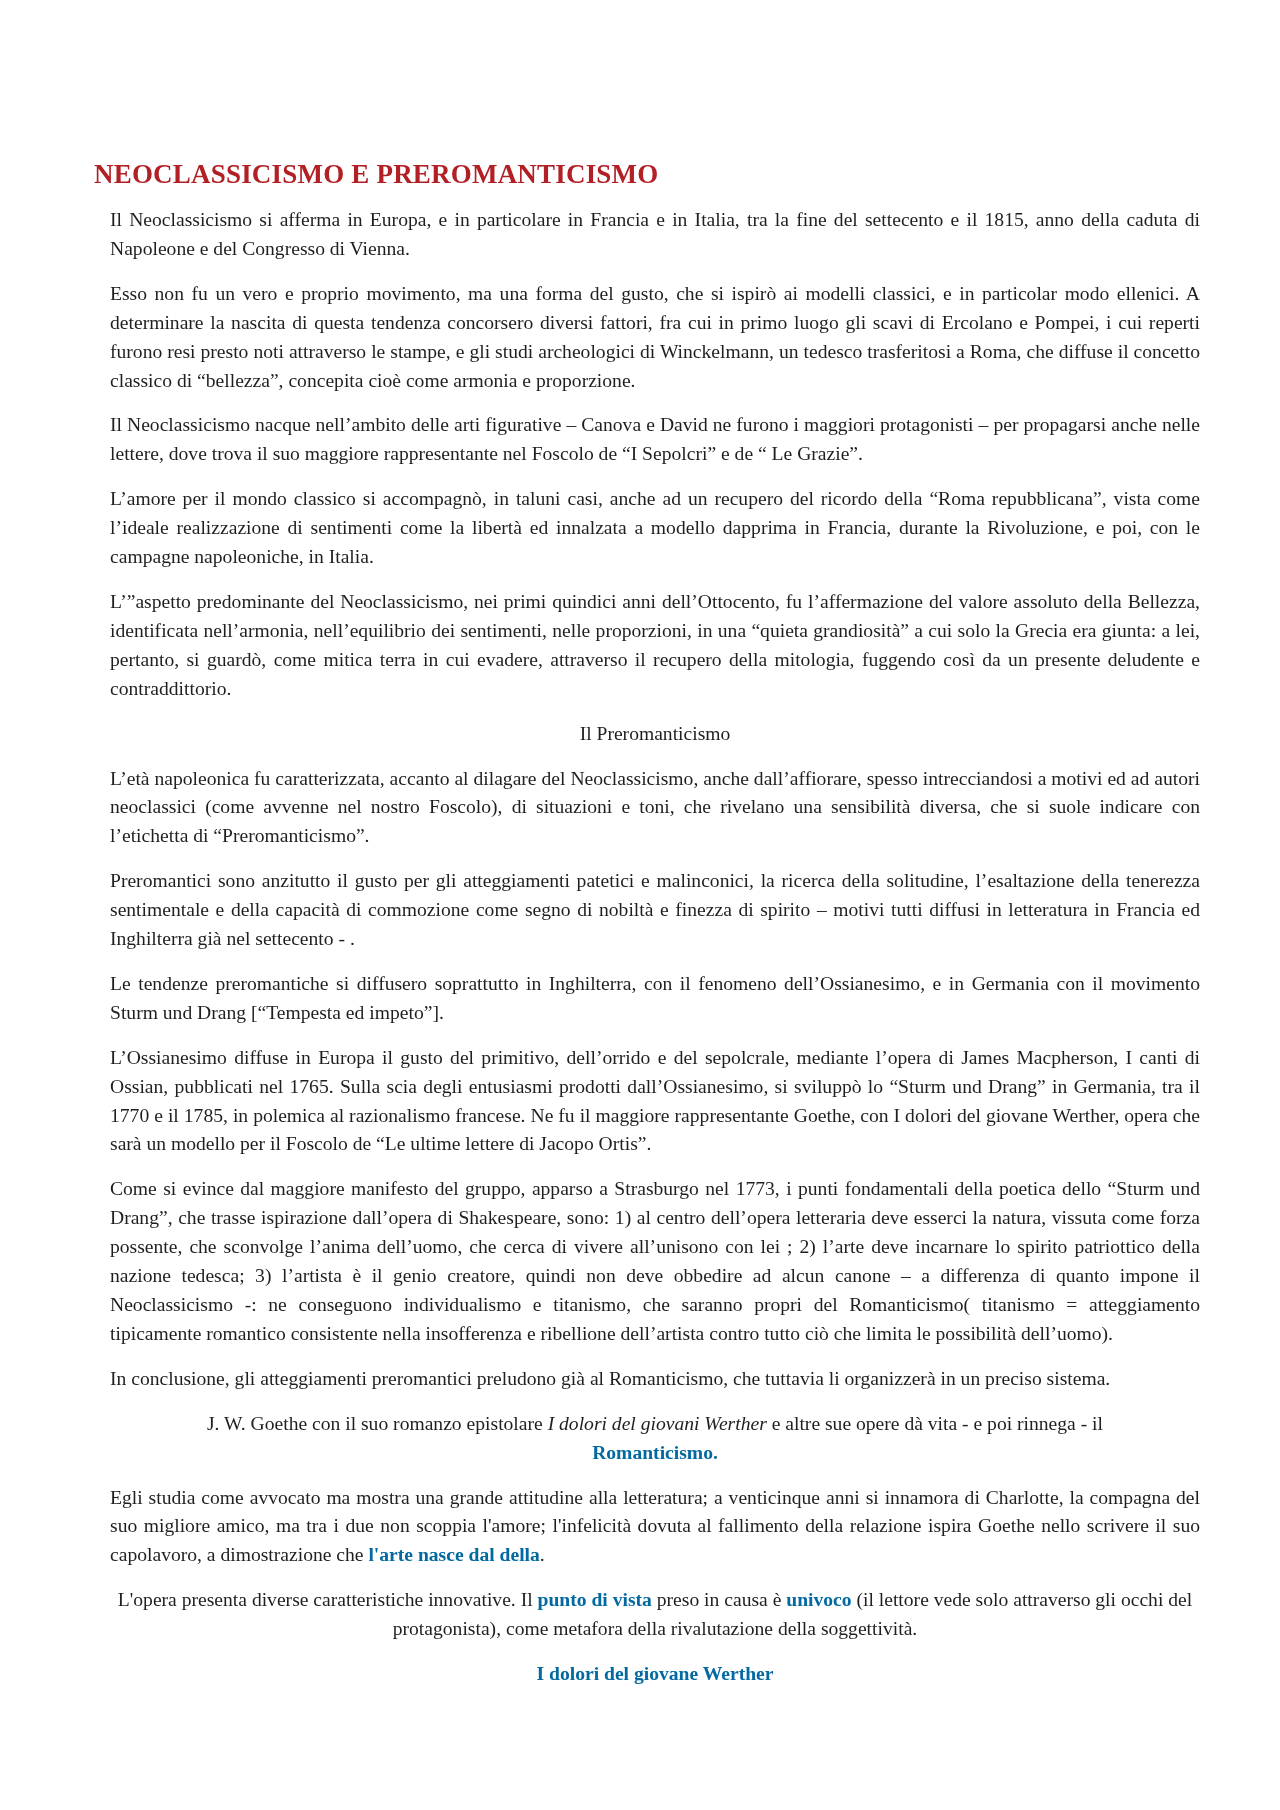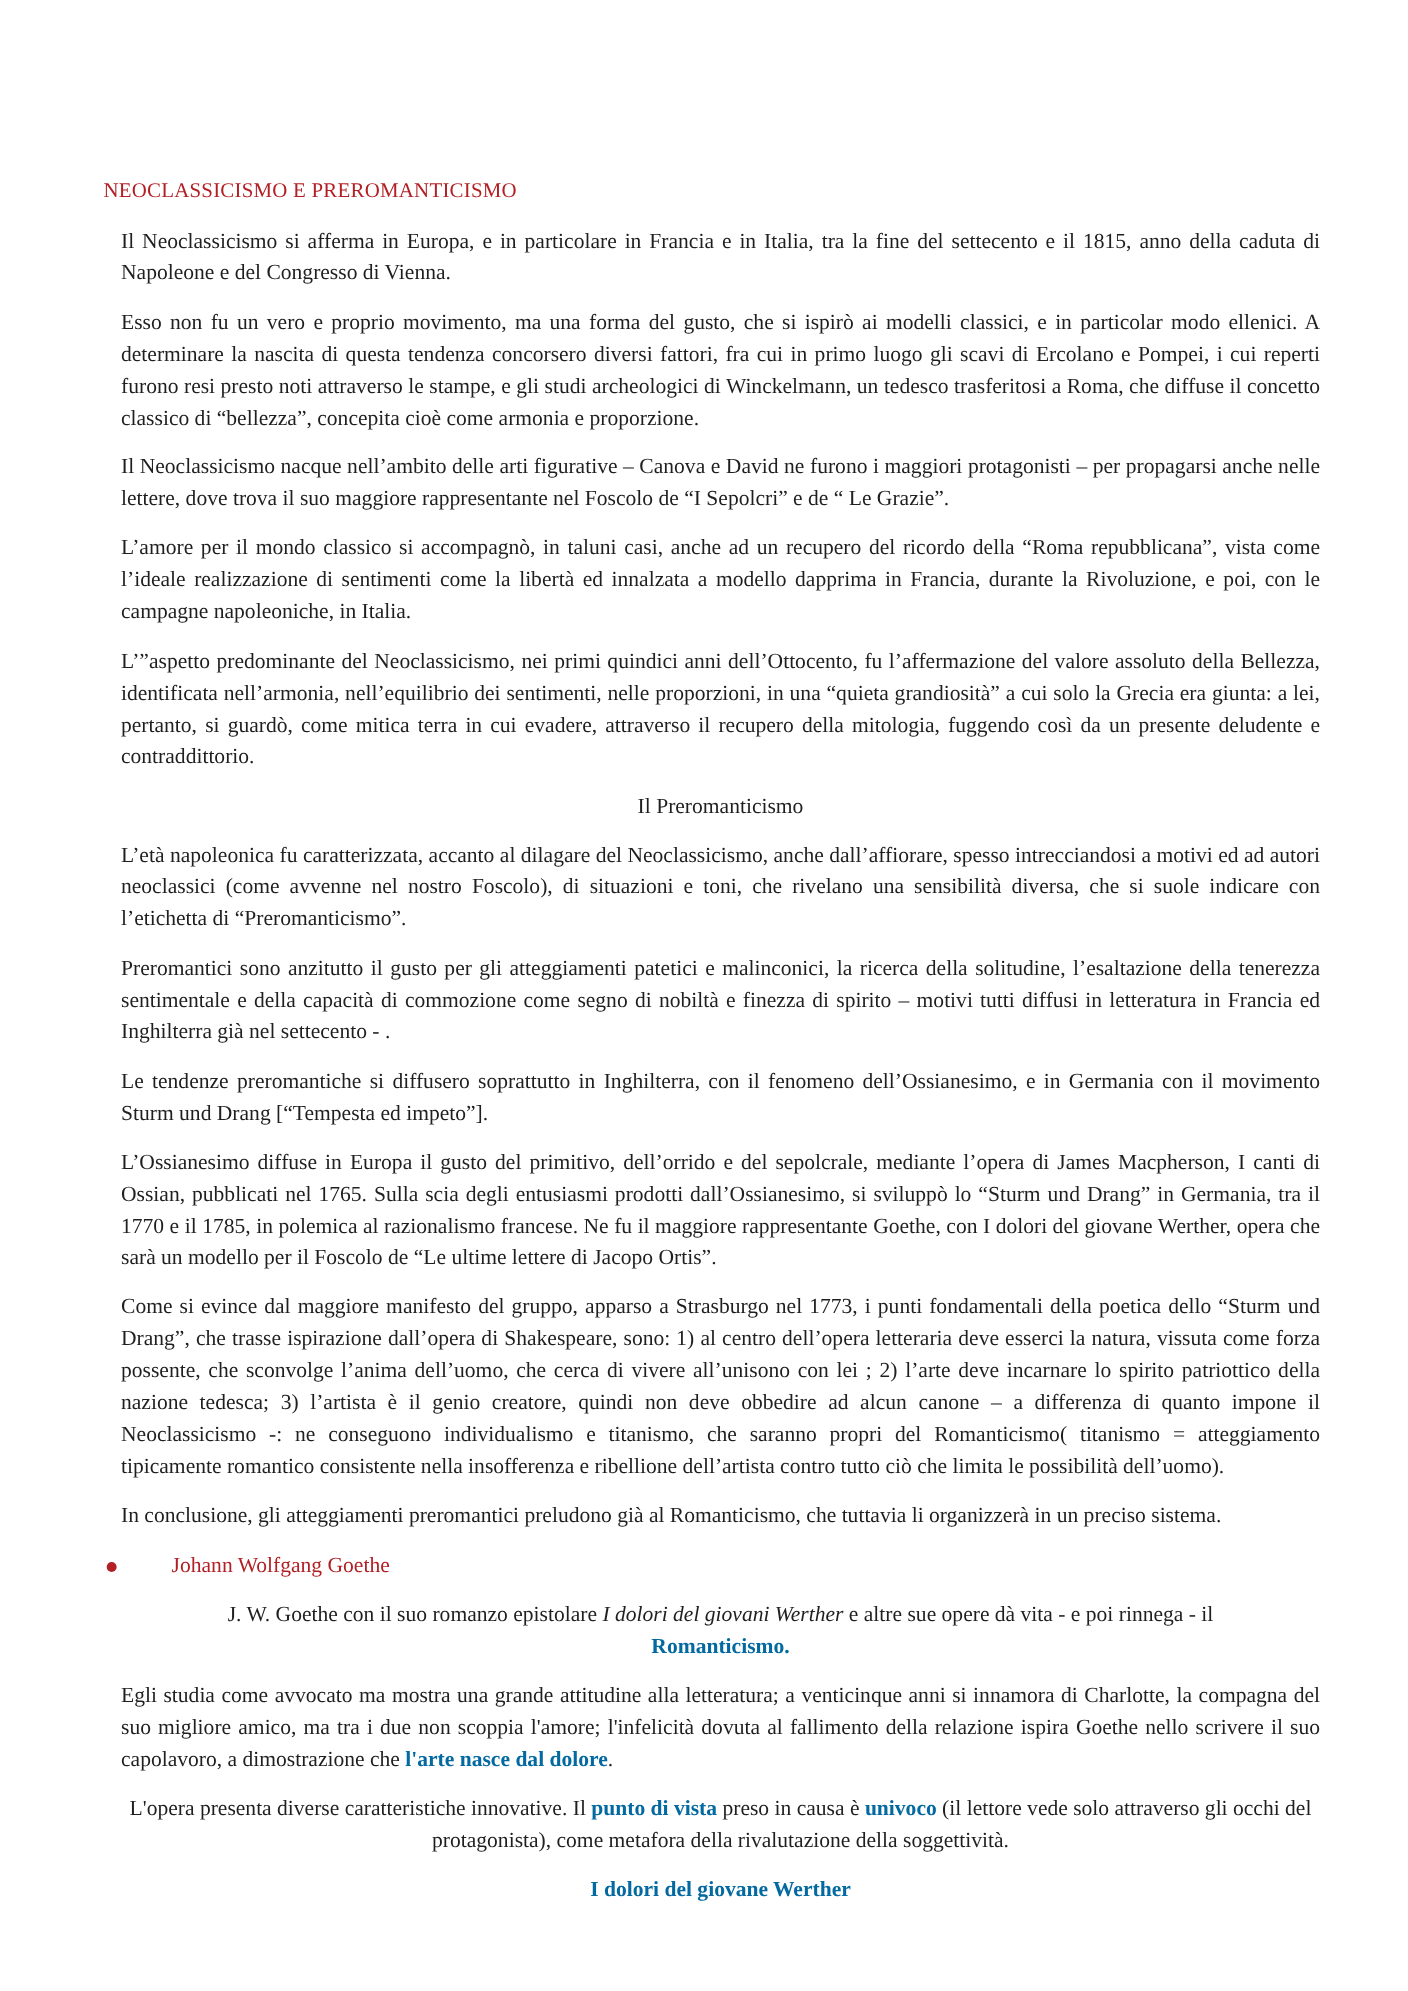--- a/index.html
+++ b/index.html
@@ -16,24 +16,24 @@
       color: #1f1f1f;
     }
     .page {
       position: absolute;
       left: 94px;
       top: 158px;
       width: 1122px;
     }
     .title {
       color: #b21f24;
-      font-size: 19px;
+      font-size: 27px;
       line-height: 32px;
       margin: 0;
-      font-weight: normal;
+      font-weight: bold;
       letter-spacing: 0.2px;
     }
     .para {
       font-size: 19.6px;
       line-height: 28.9px;
       margin: 16px;
       text-align: justify;
     }
     .para.left {
       text-align: center;
@@ -69,31 +69,27 @@
   <p class="para">L’amore per il mondo classico si accompagnò, in taluni casi, anche ad un recupero del ricordo della “Roma repubblicana”, vista come l’ideale realizzazione di sentimenti come la libertà ed innalzata a modello dapprima in Francia, durante la Rivoluzione, e poi, con le campagne napoleoniche, in Italia.</p>
   <p class="para">L’”aspetto predominante del Neoclassicismo, nei primi quindici anni dell’Ottocento, fu l’affermazione del valore assoluto della Bellezza, identificata nell’armonia, nell’equilibrio dei sentimenti, nelle proporzioni, in una “quieta grandiosità” a cui solo la Grecia era giunta: a lei, pertanto, si guardò, come mitica terra in cui evadere, attraverso il recupero della mitologia, fuggendo così da un presente deludente e contraddittorio.</p>
   <p class="para left">Il Preromanticismo</p>
   <p class="para">L’età napoleonica fu caratterizzata, accanto al dilagare del Neoclassicismo, anche dall’affiorare, spesso intrecciandosi a motivi ed ad autori neoclassici (come avvenne nel nostro Foscolo), di situazioni e toni, che rivelano una sensibilità diversa, che si suole indicare con l’etichetta di “Preromanticismo”.</p>
   <p class="para">Preromantici sono anzitutto il gusto per gli atteggiamenti patetici e malinconici, la ricerca della solitudine, l’esaltazione della tenerezza sentimentale e della capacità di commozione come segno di nobiltà e finezza di spirito – motivi tutti diffusi in letteratura in Francia ed Inghilterra già nel settecento - .</p>
   <p class="para">Le tendenze preromantiche si diffusero soprattutto in Inghilterra, con il fenomeno dell’Ossianesimo, e in Germania con il movimento Sturm und Drang [“Tempesta ed impeto”].</p>
   <p class="para">L’Ossianesimo diffuse in Europa il gusto del primitivo, dell’orrido e del sepolcrale, mediante l’opera di James Macpherson, I canti di Ossian, pubblicati nel 1765. Sulla scia degli entusiasmi prodotti dall’Ossianesimo, si sviluppò lo “Sturm und Drang” in Germania, tra il 1770 e il 1785, in polemica al razionalismo francese. Ne fu il maggiore rappresentante Goethe, con I dolori del giovane Werther, opera che sarà un modello per il Foscolo de “Le ultime lettere di Jacopo Ortis”.</p>
   <p class="para">Come si evince dal maggiore manifesto del gruppo, apparso a Strasburgo nel 1773, i punti fondamentali della poetica dello “Sturm und Drang”, che trasse ispirazione dall’opera di Shakespeare, sono: 1) al centro dell’opera letteraria deve esserci la natura, vissuta come forza possente, che sconvolge l’anima dell’uomo, che cerca di vivere all’unisono con lei ; 2) l’arte deve incarnare lo spirito patriottico della nazione tedesca; 3) l’artista è il genio creatore, quindi non deve obbedire ad alcun canone – a differenza di quanto impone il Neoclassicismo -: ne conseguono individualismo e titanismo, che saranno propri del Romanticismo( titanismo = atteggiamento tipicamente romantico consistente nella insofferenza e ribellione dell’artista contro tutto ciò che limita le possibilità dell’uomo).</p>
   <p class="para">In conclusione, gli atteggiamenti preromantici preludono già al Romanticismo, che tuttavia li organizzerà in un preciso sistema.</p>
 
-  <div class="bullet-row">
-    <span class="bullet-dot"></span>
-    <span>Johann Wolfgang Goethe</span>
-  </div>
 
   <p class="para left">
     <span>J. W. Goethe con il suo romanzo epistolare </span><i>I dolori del giovani Werther</i><span> e altre sue opere dà vita - e poi rinnega - il </span><br><b>Romanticismo.</b>
   </p>
 
   <p class="para">
-    <span>Egli studia come avvocato ma mostra una grande attitudine alla letteratura; a venticinque anni si innamora di Charlotte, la compagna del suo migliore amico, ma tra i due non scoppia l'amore; l'infelicità dovuta al fallimento della relazione ispira Goethe nello scrivere il suo capolavoro, a dimostrazione che </span><b>l'arte nasce dal dolore</b><span>.</span>
+    <span>Egli studia come avvocato ma mostra una grande attitudine alla letteratura; a venticinque anni si innamora di Charlotte, la compagna del suo migliore amico, ma tra i due non scoppia l'amore; l'infelicità dovuta al fallimento della relazione ispira Goethe nello scrivere il suo capolavoro, a dimostrazione che </span><b>l'arte nasce dal della</b><span>.</span>
   </p>
 
   <p class="para left">
     <span>L'opera presenta diverse caratteristiche innovative. Il </span><b>punto di vista</b><span> preso in causa è </span><b>univoco</b><span> (il lettore vede solo attraverso gli occhi del protagonista), come metafora della rivalutazione della soggettività.</span>
   </p>
 
   <p class="para left">
     <b>I dolori del giovane Werther</b>
   </p>
 </div>

